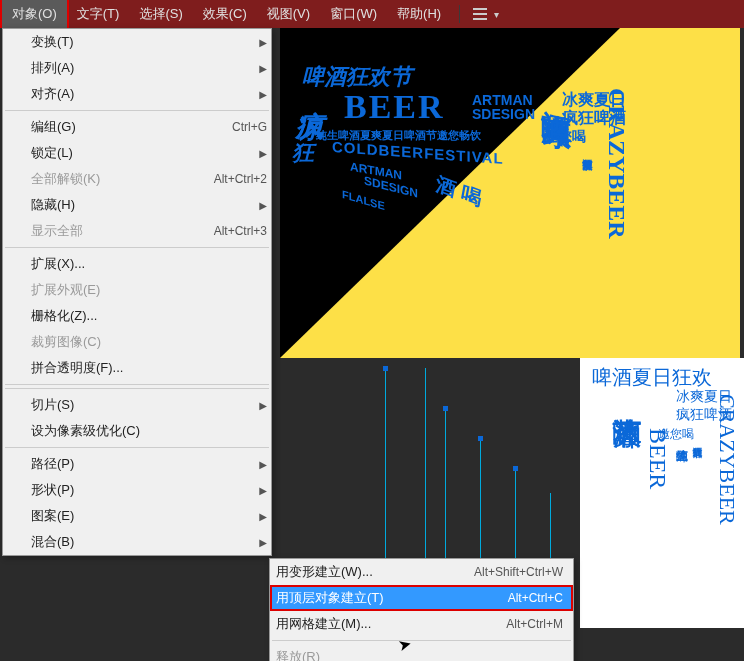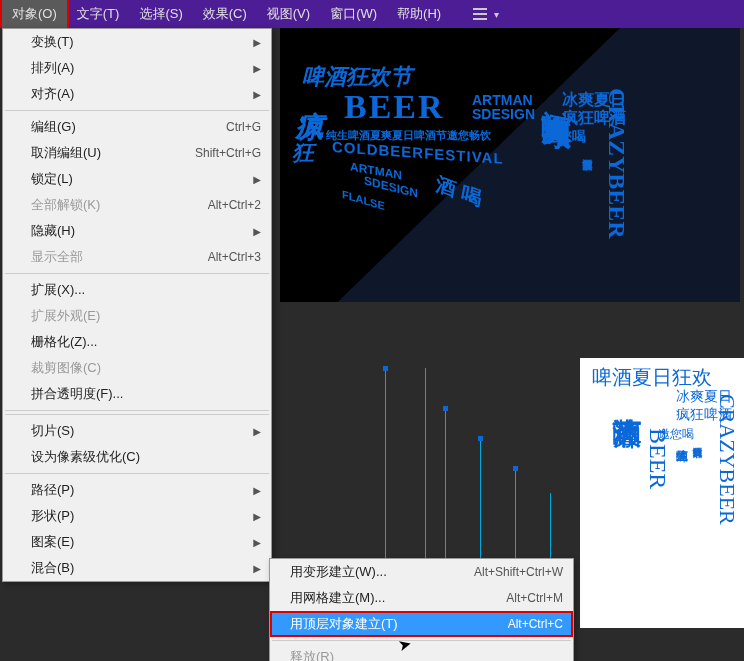--- a/index.html
+++ b/index.html
@@ -7,21 +7,21 @@
   width: 744px;
   height: 661px;
   background: #2b2b2b;
   font-family: "Microsoft YaHei", sans-serif;
   font-size: 13px;
   overflow: hidden;
   position: relative;
 }
 .menubar {
   height: 28px;
-  background: #4c1d95;
+  background: #7f1d1d;
   display: flex;
   align-items: center;
   padding-left: 2px;
 }
 .menu-top {
   color: #e0e0e0;
   padding: 5px 10px;
   cursor: pointer;
 }
 .menu-top.active {
@@ -40,21 +40,21 @@
   left: 2px;
   width: 270px;
   background: #f0f0f0;
   border: 1px solid #999;
   box-shadow: 2px 2px 6px rgba(0,0,0,0.3);
 }
 .menu-item {
   display: flex;
   align-items: center;
   justify-content: space-between;
-  padding: 4px 10px 4px 28px;
+  padding: 4px 4px 4px 28px;
   color: #222;
   position: relative;
 }
 .menu-item.disabled { color: #9a9a9a; }
 .menu-item .arrow {
   font-size: 10px;
   color: #555;
 }
 .menu-sep {
   height: 1px;
@@ -67,41 +67,41 @@
 }
 .submenu {
   position: absolute;
   left: 269px;
   top: 558px;
   width: 305px;
   background: #f0f0f0;
   border: 1px solid #999;
   box-shadow: 2px 2px 6px rgba(0,0,0,0.3);
 }
-.submenu .menu-item { padding: 4px 10px 4px 20px; align-items: center; }
+.submenu .menu-item { padding: 4px 10px 4px 6px; align-items: center; }
 .submenu .menu-item.highlight-red.sel {
   background: #3399ff;
   color: #fff;
 }
 .shortcut { color: #555; font-size: 12px; }
 .canvas-area {
   position: absolute;
   top: 28px;
   left: 0;
   right: 0;
   bottom: 0;
   background: #2b2b2b;
 }
 .artboard {
   position: absolute;
   top: 0;
   left: 280px;
   width: 460px;
-  height: 274px;
-  background: #0f172a;
+  height: 330px;
+  background: #fde047;
   overflow: hidden;
 }
 .artboard2 {
   position: absolute;
   top: 330px;
   left: 580px;
   width: 192px;
   height: 270px;
   background: #fff;
   color: #0b68d8;
@@ -149,21 +149,21 @@
     <div class="tri"></div>
     <div class="bluefield">
       <span class="txt" style="top:34px;left:22px;font-size:22px;font-style:italic;">啤酒狂欢节</span>
       <span class="txt" style="top:60px;left:10px;font-size:28px;font-style:italic;writing-mode:vertical-rl;">疯凉</span>
       <span class="txt" style="top:110px;left:12px;font-size:22px;font-style:italic;">狂</span>
       <span class="txt" style="top:60px;left:64px;font-size:34px;letter-spacing:2px;font-family:serif;">BEER</span>
       <span class="txt" style="top:64px;left:192px;font-size:14px;">ARTMAN</span>
       <span class="txt" style="top:78px;left:192px;font-size:14px;">SDESIGN</span>
       <span class="txt" style="top:62px;left:282px;font-size:16px;">冰爽夏日</span>
       <span class="txt" style="top:80px;left:282px;font-size:16px;">疯狂啤酒</span>
-      <span class="txt" style="top:100px;left:46px;font-size:11px;">纯生啤酒夏爽夏日啤酒节邀您畅饮</span>
+      <span class="txt" style="top:100px;left:36px;font-size:11px;">纯生啤酒夏爽夏日啤酒节邀您畅饮</span>
       <span class="txt" style="top:116px;left:52px;font-size:15px;letter-spacing:1px;transform:skewY(4deg);">COLDBEERFESTIVAL</span>
       <span class="txt" style="top:100px;left:264px;font-size:14px;">邀您喝</span>
       <span class="txt" style="top:66px;left:255px;font-size:30px;writing-mode:vertical-rl;letter-spacing:-2px;transform:skewY(12deg);">冰爽啤酒</span>
       <span class="txt" style="top:60px;left:323px;font-size:24px;writing-mode:vertical-rl;font-family:serif;">CRAZYBEER</span>
       <span class="txt" style="top:136px;left:70px;font-size:12px;transform:skewY(10deg);">ARTMAN</span>
       <span class="txt" style="top:152px;left:84px;font-size:12px;transform:skewY(14deg);">SDESIGN</span>
       <span class="txt" style="top:166px;left:62px;font-size:11px;transform:skewY(16deg);">FLALSE</span>
       <span class="txt" style="top:150px;left:156px;font-size:20px;transform:skewY(20deg) skewX(-10deg);">酒 喝</span>
       <span class="txt" style="top:124px;left:300px;font-size:10px;writing-mode:vertical-rl;">啤酒节夏日狂欢</span>
     </div>
@@ -220,24 +220,20 @@
   <div class="menu-item">
       <span>对齐(A)</span>
       <span class="arrow">▶</span>
     </div>
   <div class="menu-sep"></div>
   <div class="menu-item">
       <span>编组(G)</span>
       <span class="shortcut">Ctrl+G</span>
     </div>
   <div class="menu-item">
-      <span>取消编组(U)</span>
-      <span class="shortcut">Shift+Ctrl+G</span>
-    </div>
-  <div class="menu-item">
       <span>锁定(L)</span>
       <span class="arrow">▶</span>
     </div>
   <div class="menu-item disabled">
       <span>全部解锁(K)</span>
       <span class="shortcut">Alt+Ctrl+2</span>
     </div>
   <div class="menu-item">
       <span>隐藏(H)</span>
       <span class="arrow">▶</span>
@@ -288,28 +284,28 @@
       <span>混合(B)</span>
       <span class="arrow">▶</span>
     </div>
 
 </div>
 
 <div class="submenu">
   <div class="menu-item">
       <span>用变形建立(W)...</span>
       <span class="shortcut">Alt+Shift+Ctrl+W</span>
-    </div>
-  <div class="menu-item">
-      <span>用网格建立(M)...</span>
-      <span class="shortcut">Alt+Ctrl+M</span>
     </div>
   <div class="menu-item highlight-red sel">
       <span>用顶层对象建立(T)</span>
       <span class="shortcut" style="color:#fff;">Alt+Ctrl+C</span>
     </div>
+  <div class="menu-item">
+      <span>用网格建立(M)...</span>
+      <span class="shortcut">Alt+Ctrl+M</span>
+    </div>
   <div class="menu-sep"></div>
   <div class="menu-item disabled">
       <span>释放(R)</span>
     </div>
 </div>
 
 <div class="cursor">➤</div>
 
 </body></html>

